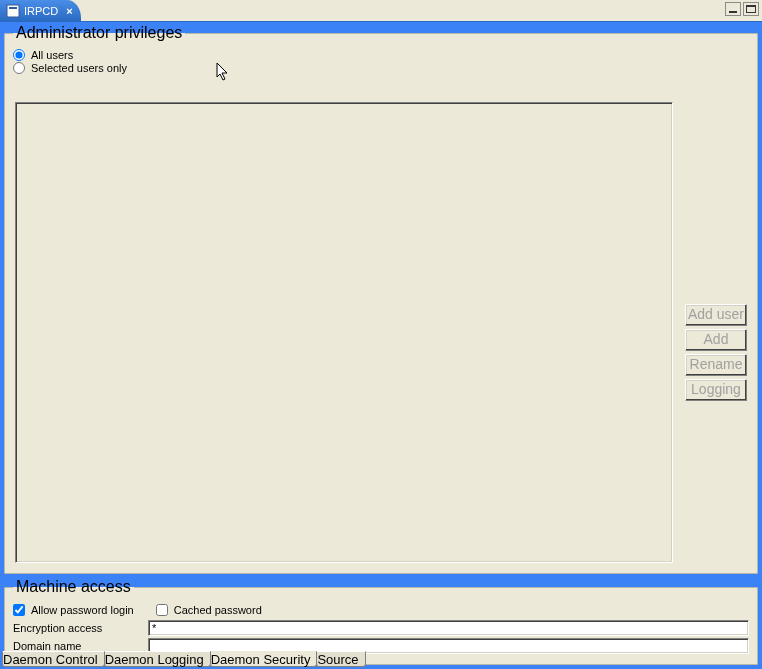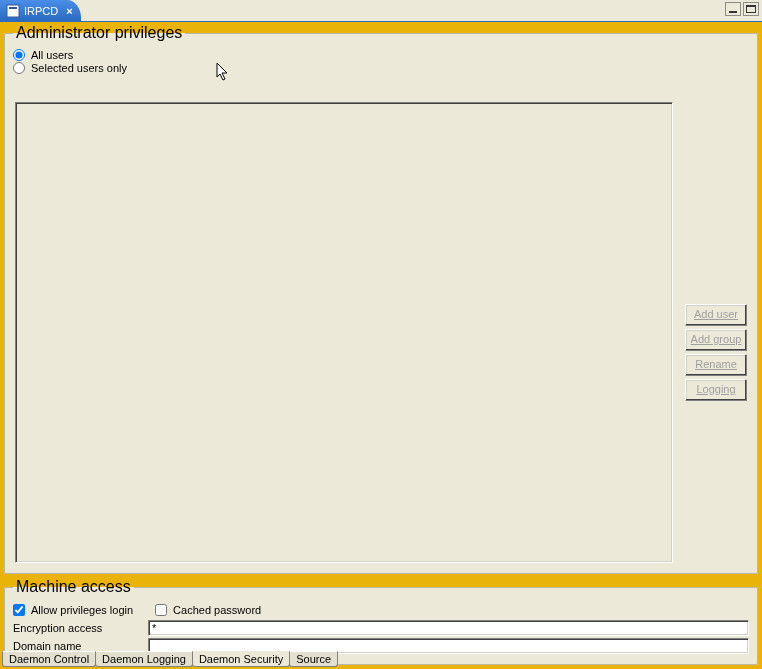--- a/index.html
+++ b/index.html
@@ -10,21 +10,21 @@
     font-family: Tahoma, Arial, sans-serif;
     font-size: 11px;
     background: #ece9d8;
     color: #000;
     overflow: hidden;
   }
   .window {
     position: relative;
     width: 762px;
     height: 669px;
-    background: #eab308;
+    background: #3b82f6;
     box-sizing: border-box;
   }
   
   .title-bar {
     height: 21px;
     background: #ece9d8;
     position: relative;
     border-bottom: 1px solid #2a6ac1;
   }
   .title-tab {
@@ -153,31 +153,30 @@
     position: absolute;
     right: 10px;
     top: 262px;
     width: 62px;
     display: flex;
     flex-direction: column;
     gap: 3px;
   }
   .btn {
     height: 20px;
-    font-size: 11px;
+    font-size: 14px;
     font-family: inherit;
     background: #ece9d8;
     border: 1px solid #fff;
     border-right-color: #808080;
     border-bottom-color: #808080;
     box-shadow: inset -1px -1px 0 #404040, inset 1px 1px 0 #d4d0c8;
     color: #a0a0a0; 
     text-align: center;
     line-height: 18px;
-    text-decoration: underline;
   }
 
   .groupbox.machine {
     height: auto;
     padding-bottom: 8px;
   }
   .check-row {
     display: flex;
     align-items: center;
     gap: 4px;
@@ -216,22 +215,22 @@
 
   
   .bottom-tabs {
     position: absolute;
     left: 2px;
     bottom: 2px;
     height: 16px;
     display: flex;
   }
   .tab {
-    font-size: 11px;
-    padding: 1px 6px 0 6px;
+    font-size: 13px;
+    padding: 1px 6px 0 0;
     border: 1px solid #808080;
     border-top: 1px solid #fff;
     background: #ece9d8;
     margin-right: -1px;
     line-height: 13px;
     border-bottom-left-radius: 3px;
     border-bottom-right-radius: 3px;
     position: relative;
     top: 0;
     color: #000;
@@ -303,21 +302,21 @@
         <div class="btn">Rename</div>
         <div class="btn">Logging</div>
       </div>
     </fieldset>
 
     <fieldset class="groupbox machine">
       <legend>Machine access</legend>
 
       <div class="check-row">
         <input type="checkbox" checked="" style="">
-        <label>Allow privileges login</label>
+        <label>Allow password login</label>
         <input type="checkbox" style="">
         <label>Cached password</label>
       </div>
 
       <div class="field-row">
         <span class="lbl">Encryption access</span>
         <input type="text" value="*" style="">
       </div>
 
       <div class="field-row">

